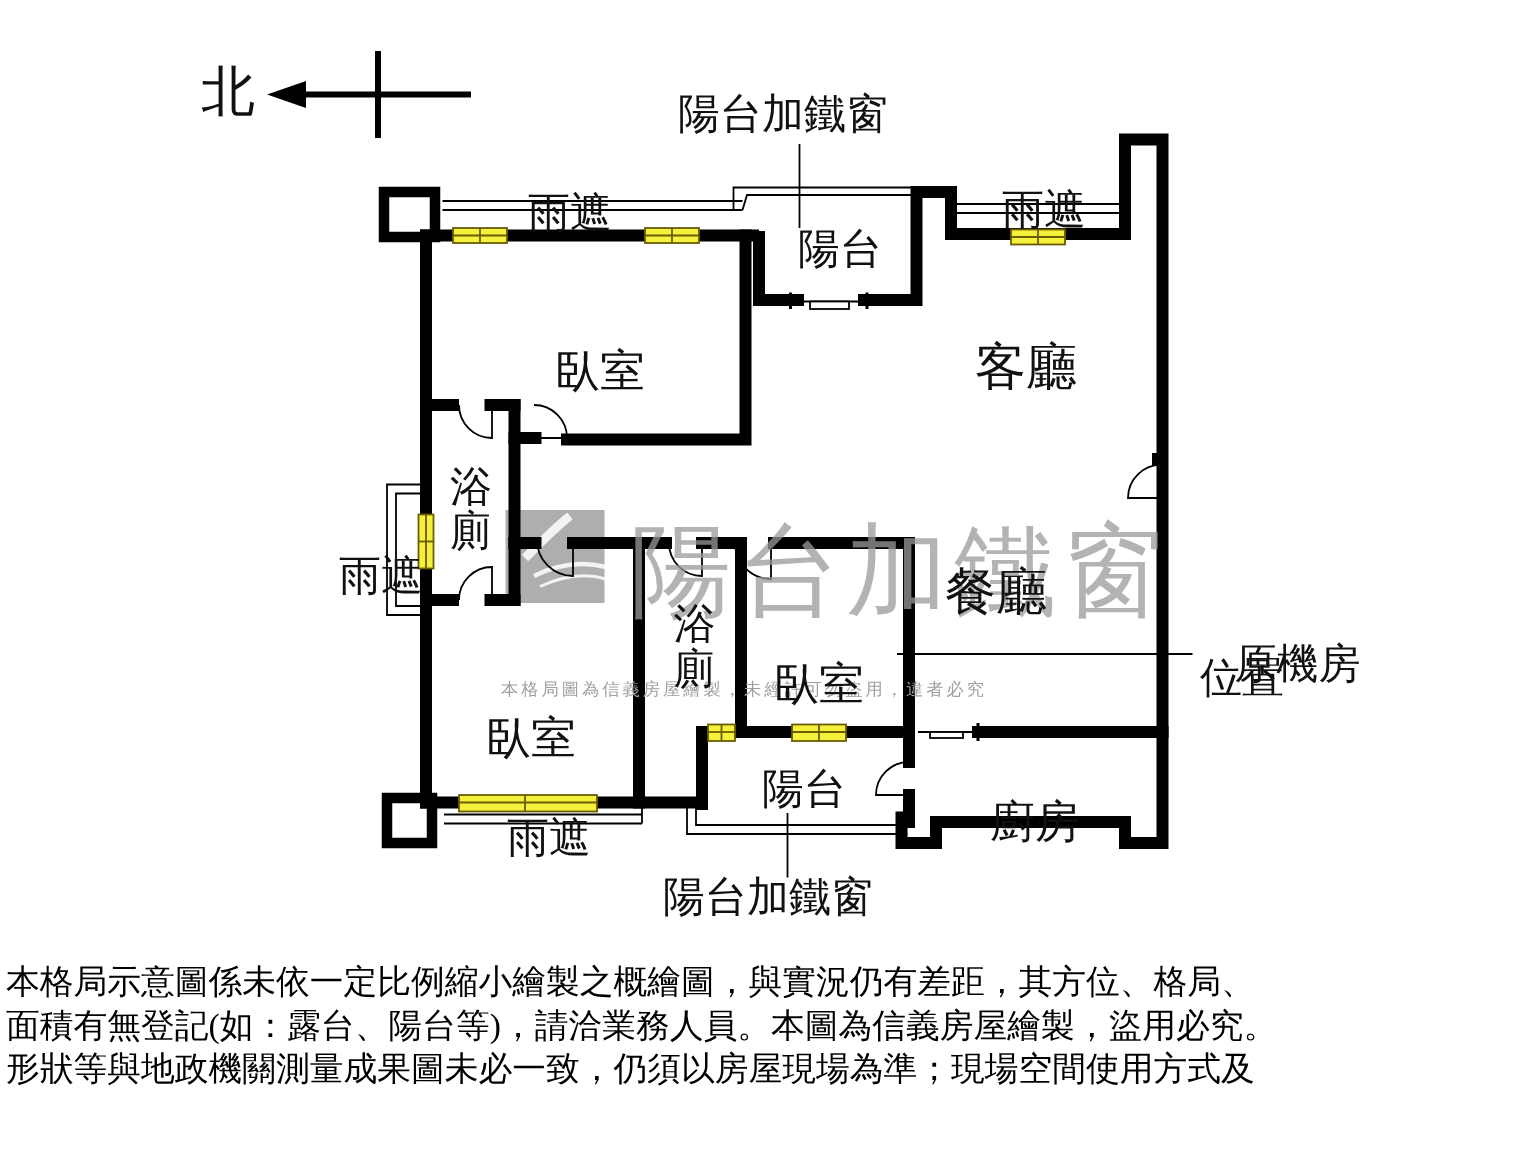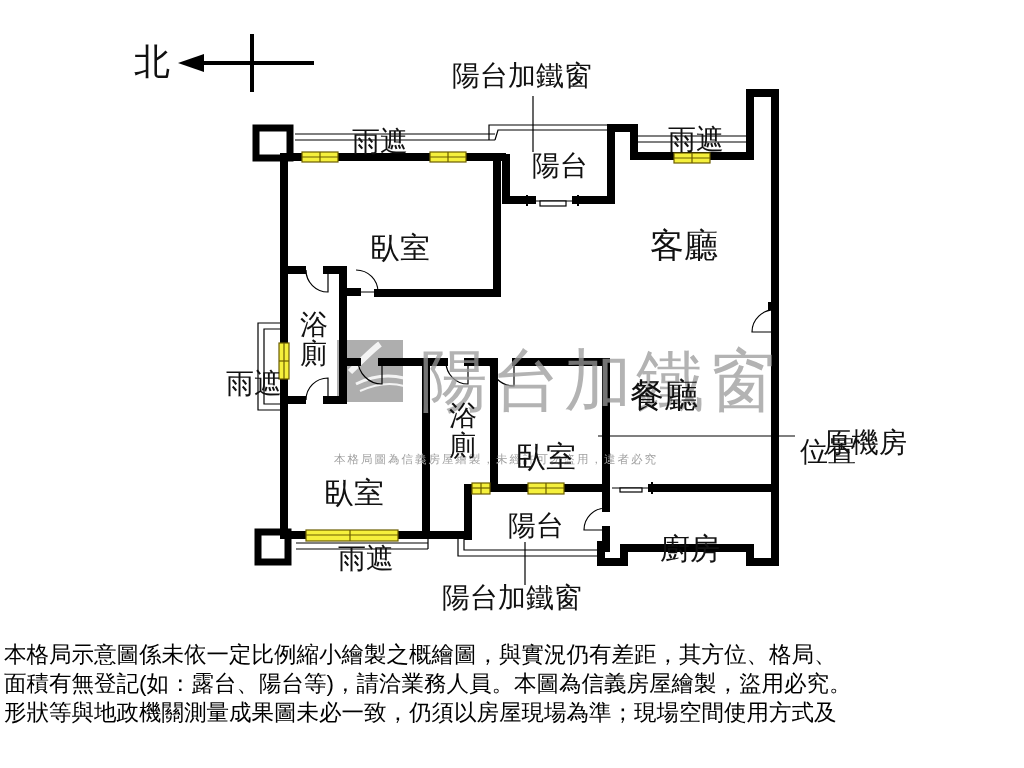--- a/index.html
+++ b/index.html
@@ -10,21 +10,21 @@
          font-family: "DejaVu Serif", "Liberation Serif", serif; }
   .room-big { font-size: 34px; }
   .room-mid { font-size: 30px; margin-top: 28px; }
   .room-sm { font-size: 28px; }
   .callout { font-size: 28px; }
   .wm-big { position: absolute; left: 420px; top: 336px; font-size: 68px; color: #9a9a9a;
             opacity: 0.75; letter-spacing: 4px; font-family: "DejaVu Sans", "Liberation Sans", sans-serif; }
   .wm-small { position: absolute; left: 334px; top: 413px; font-size: 11.5px; color: #a0a0a0;
               letter-spacing: 2px; font-family: "DejaVu Sans", "Liberation Sans", sans-serif; margin-top: 39px; }
   .disclaimer { position: absolute; left: 4px; top: 640px; width: 1020px; font-size: 22.5px;
-                line-height: 29px; color: #000; font-family: Liberation Sans, sans-serif; }
+                line-height: 29px; color: #000; font-family: Liberation Serif, serif; }
   .disclaimer div { white-space: nowrap; }
 </style>
 </head>
 <body>
 
 <svg id="plan" viewBox="0 0 1024 640" xmlns="http://www.w3.org/2000/svg">
 
   <g>
     <rect x="337" y="340" width="66" height="62" fill="#9a9a9a" opacity="0.8"></rect>
     <path d="M350 372 Q 372 350 380 344" stroke="#fff" stroke-width="6" fill="none" opacity="0.85"></path>

